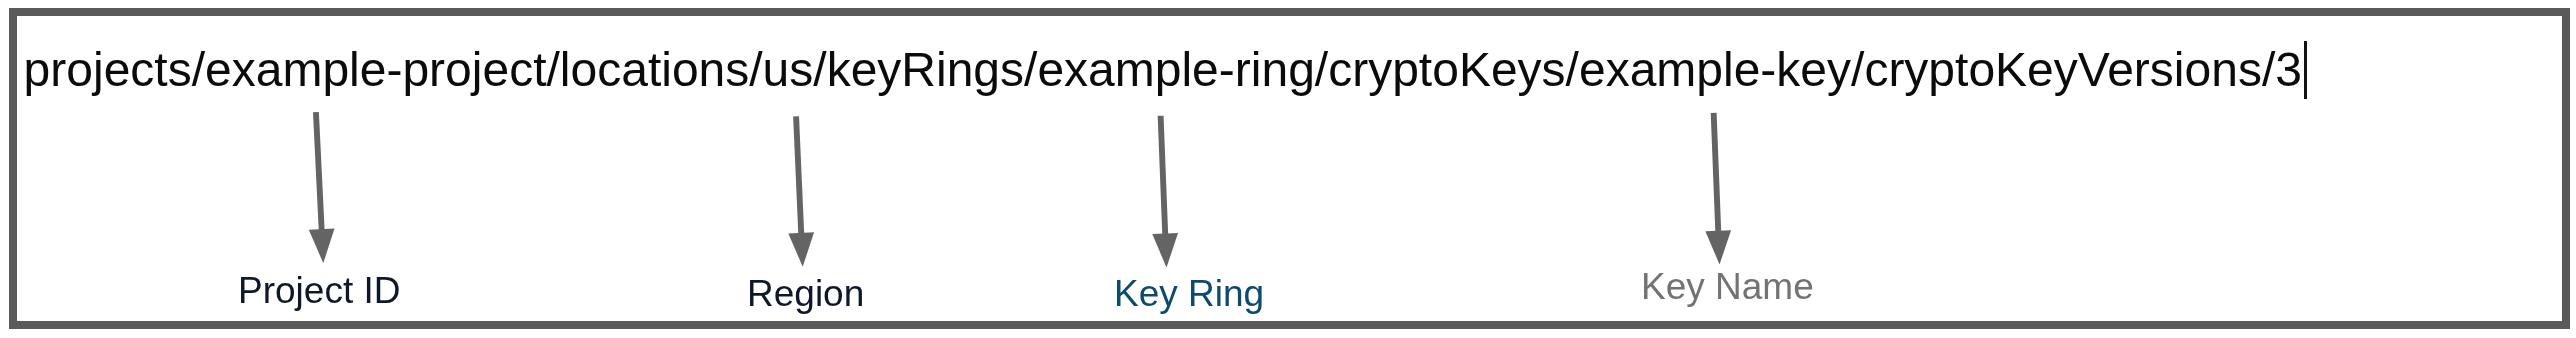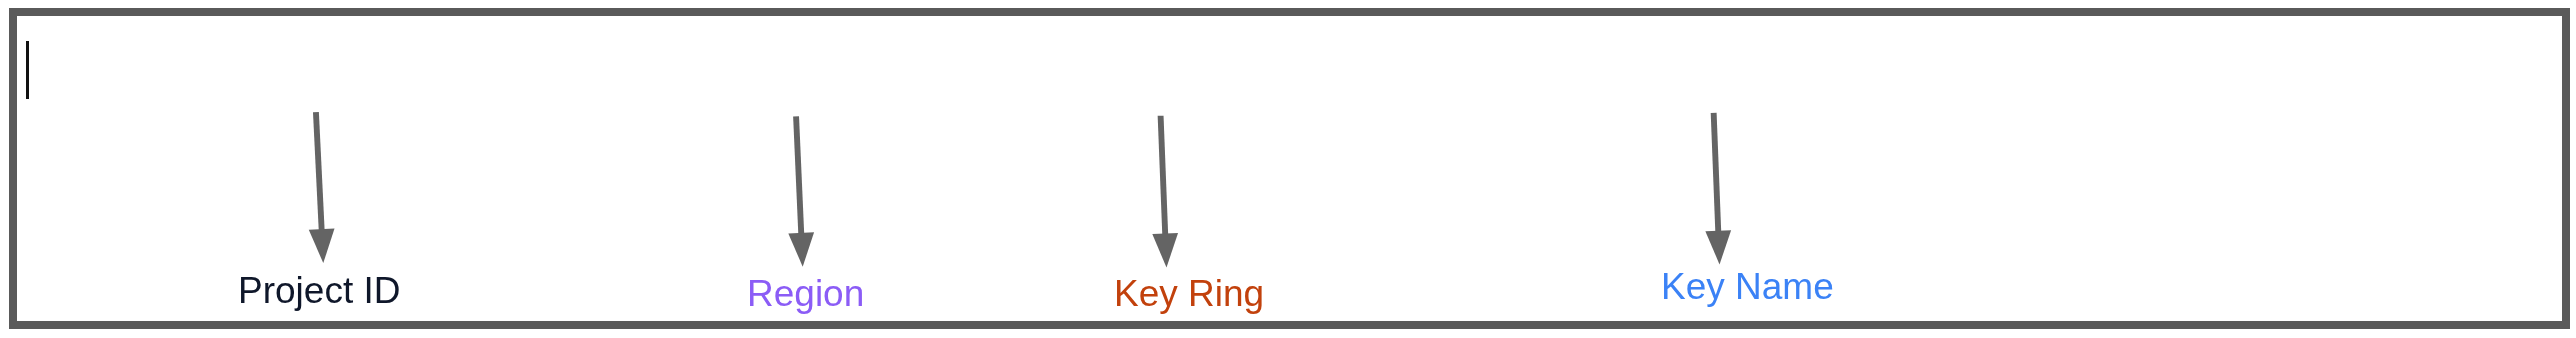--- a/index.html
+++ b/index.html
@@ -58,21 +58,21 @@
   }
 </style>
 </head>
 <body>
 
 <div class="canvas">
 
   <div class="frame" id="frame" style="border: 8.8px solid rgb(90, 90, 90);"></div>
 
   <div class="path-line" style="color: rgb(11, 11, 11);">
-    <span class="caret" id="caret" style="background: rgb(17, 17, 17); display: inline-block;"></span>
+    <span>projects/example-project/locations/us/keyRings/example-ring/cryptoKeys/example-key/cryptoKeyVersions/3</span><span class="caret" id="caret" style="background: rgb(17, 17, 17); display: inline-block;"></span>
   </div>
 
   <svg class="arrows-svg" id="arrows-svg" viewBox="0 0 3498 460">
       <g>
         <line x1="429" y1="152" x2="437.0510978514636" y2="317.0475059550041" stroke="#646464" stroke-width="8"></line>
         <polygon points="419.2795463844975,311.90727653823944 454.23797867386884,310.2019871582701 439,357" fill="#646464"></polygon>
       </g>
       <g>
         <line x1="1081" y1="158" x2="1088.237008997169" y2="322.0388706024975" stroke="#646464" stroke-width="8"></line>
         <polygon points="1070.489566235337,316.8160097566107 1105.4555544581517,315.2733926291336 1090,362" fill="#646464"></polygon>
@@ -82,19 +82,19 @@
         <polygon points="1564.728119234613,317.7137480932159 1599.7017563648521,316.35554859301243 1584,363" fill="#646464"></polygon>
       </g>
       <g>
         <line x1="2327" y1="153" x2="2333.4477719997676" y2="319.03012899401233" stroke="#646464" stroke-width="8"></line>
         <polygon points="2315.728119234613,313.7137480932159 2350.701756364852,312.35554859301243 2335,359" fill="#646464"></polygon>
       </g>
     </svg>
 
   <div id="labels-layer">
       <div class="anno-label" style="left: 238px; top: 272px; color: #0f172a;">Project ID</div>
-      <div class="anno-label" style="left: 747px; top: 275px; color: #8b5cf6;">Region</div>
-      <div class="anno-label" style="left: 1114px; top: 275px; color: #c2410c;">Key Ring</div>
-      <div class="anno-label" style="left: 1641px; top: 268px; color: #3b82f6; margin-left: 20px;">Key Name</div>
+      <div class="anno-label" style="left: 747px; top: 275px; color: #0f172a;">Region</div>
+      <div class="anno-label" style="left: 1114px; top: 275px; color: #0c4a6e;">Key Ring</div>
+      <div class="anno-label" style="left: 1641px; top: 268px; color: #737373;">Key Name</div>
     </div>
 
 </div>
 
 
 </body></html>

